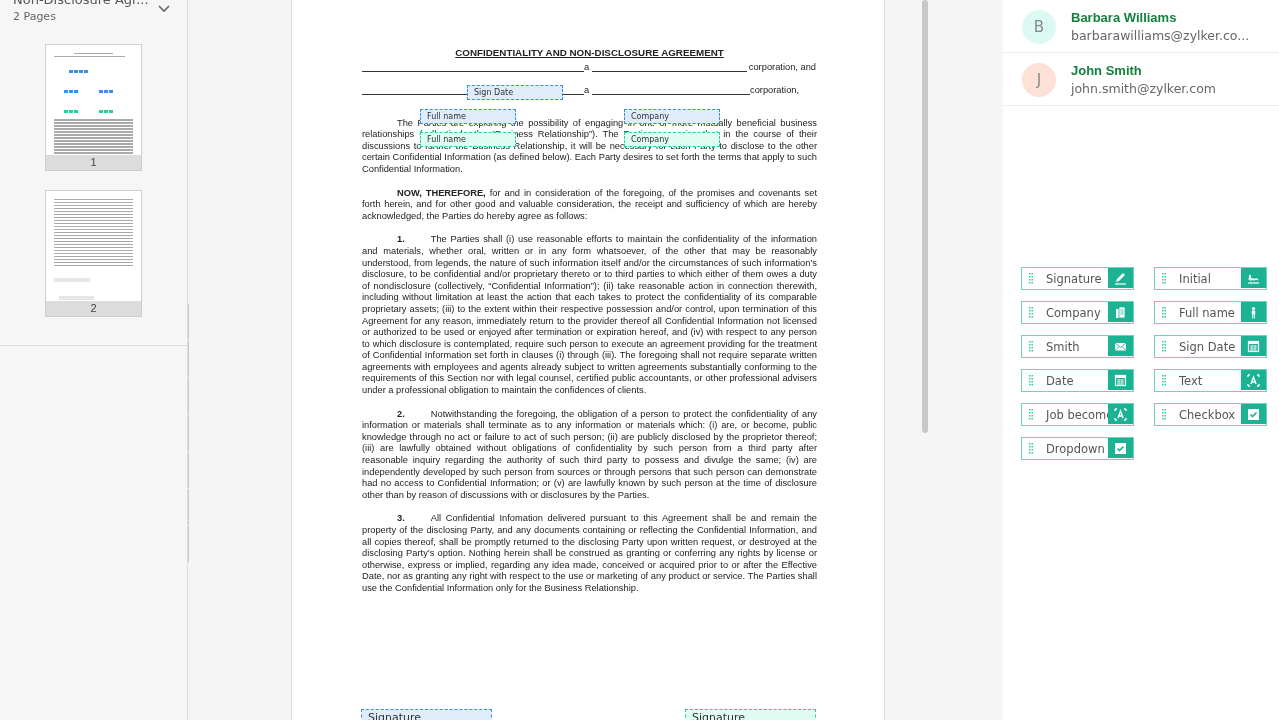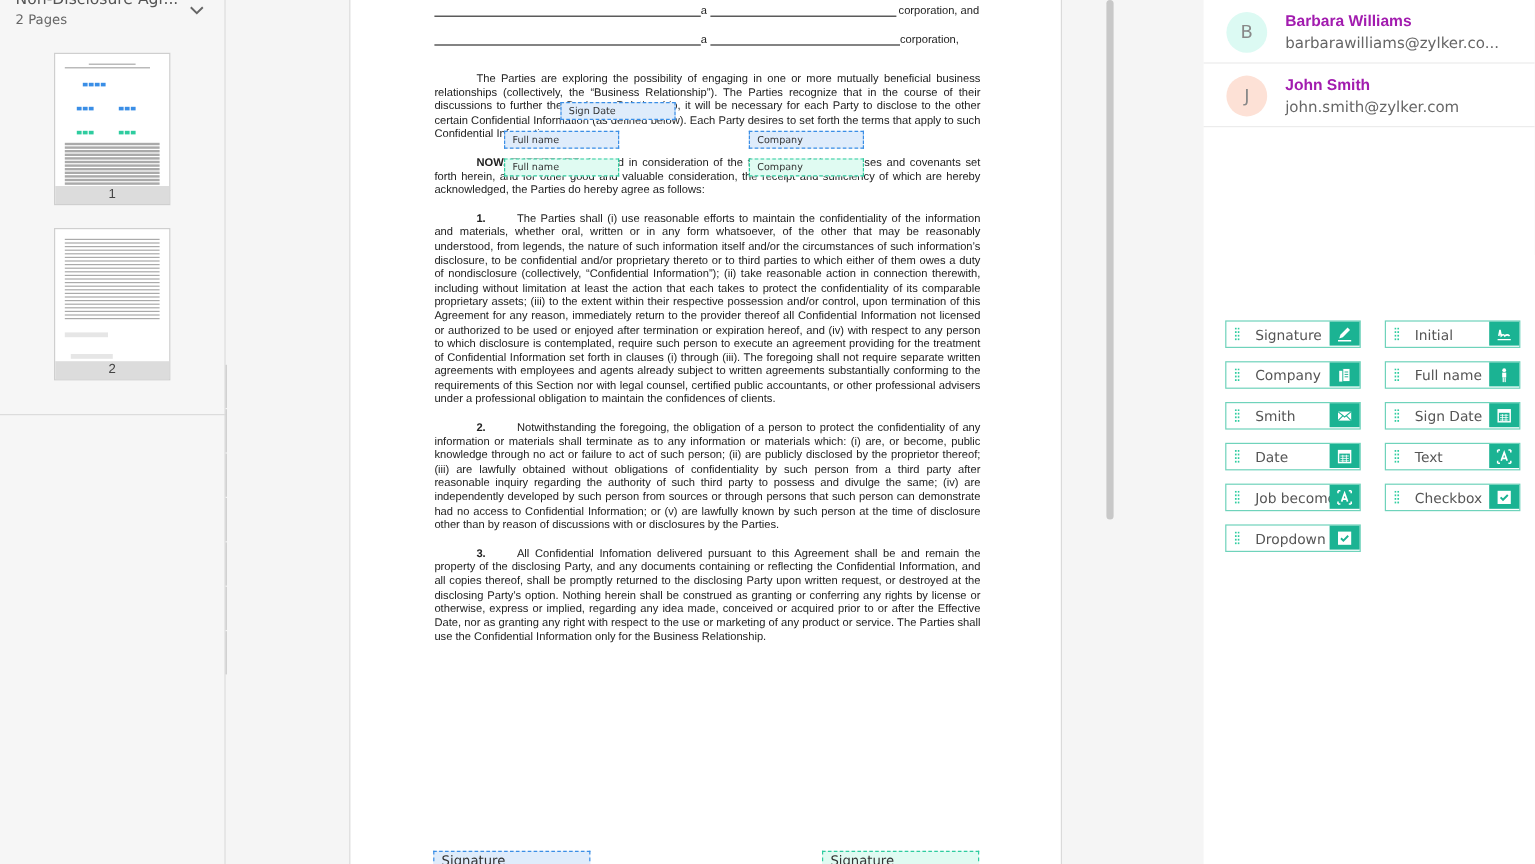--- a/index.html
+++ b/index.html
@@ -40,21 +40,21 @@
 
   .fld { position: absolute; height: 15px; font-size: 8px; line-height: 13px; padding-left: 6px; color: #333; font-family: "DejaVu Sans", sans-serif; cursor: move; }
   .fld.blue { background: #dfecfb; border: 1px dashed #3a8ee6; }
   .fld.green { background: #e0fbf2; border: 1px dashed #2ecc9f; }
   .sig { position: absolute; height: 20px; font-size: 11px; line-height: 16px; padding-left: 6px; color: #333; font-family: "DejaVu Sans", sans-serif; cursor: move; }
 
   
   .right { position: absolute; left: 1003px; top: 0; width: 276px; height: 720px; background: #fff; }
   .recip { position: relative; height: 53px; border-bottom: 1px solid #ececec; }
   .recip .av { position: absolute; left: 19px; top: 10px; width: 34px; height: 34px; border-radius: 50%; font-size: 15px; line-height: 34px; text-align: center; color: #888; font-family: "DejaVu Sans", sans-serif; }
-  .recip .nm { position: absolute; left: 68px; top: 10px; font-size: 13px; font-weight: bold; color: #a21caf; }
+  .recip .nm { position: absolute; left: 68px; top: 10px; font-size: 13px; font-weight: bold; color: #15803d; }
   .recip .em { position: absolute; left: 68px; top: 28px; font-size: 12.5px; color: #666; font-family: "DejaVu Sans", sans-serif; white-space: nowrap; }
   .fields-hdr { position: absolute; left: 0; top: 215px; width: 276px; height: 32px; background: #1bb393; color: #fff; font-weight: bold; font-size: 13px; line-height: 32px; padding-left: 19px; }
   .fchip { position: absolute; width: 113px; height: 23px; border: 1.5px solid #6fd3bb; background: #fff; cursor: grab; }
   .fchip .grip { position: absolute; left: 7px; top: 5px; width: 4px; height: 11px; }
   .fchip .lab { position: absolute; left: 24px; top: 4px; font-size: 11.5px; color: #555; font-family: "DejaVu Sans", sans-serif; white-space: nowrap; }
   .fchip .ic { position: absolute; right: 0; top: 0; width: 25px; height: 20px; background: #1bb393; display: flex; align-items: center; justify-content: center; }
   .fchip .ic svg { width: 13px; height: 13px; }
 </style>
 </head>
 <body>
@@ -145,20 +145,21 @@
     <div class="tbtn">
       <svg viewBox="0 0 14 14">
           <path d="M1 1 H5 L1 5 Z M13 1 H9 L13 5 Z M1 13 H5 L1 9 Z M13 13 H9 L13 9 Z" fill="#fff"></path>
         </svg>
     </div>
   </div>
 
   <div class="center">
     <div class="page">
       <div class="doc">
+        <p class="h-title">CONFIDENTIALITY AND NON-DISCLOSURE AGREEMENT</p>
         <div class="line-row">
           <span class="blank" style="width:222px;position:absolute;left:0;top:3px"></span>
           <span style="position:absolute;left:222px;top:3px">a</span>
           <span class="blank" style="width:155px;position:absolute;left:230px;top:3px"></span>
           <span style="position:absolute;right:1px;top:3px">corporation, and</span>
         </div>
         <div class="line-row">
           <span class="blank" style="width:222px;position:absolute;left:0;top:3px"></span>
           <span style="position:absolute;left:222px;top:3px">a</span>
           <span class="blank" style="width:158px;position:absolute;left:230px;top:3px"></span>

